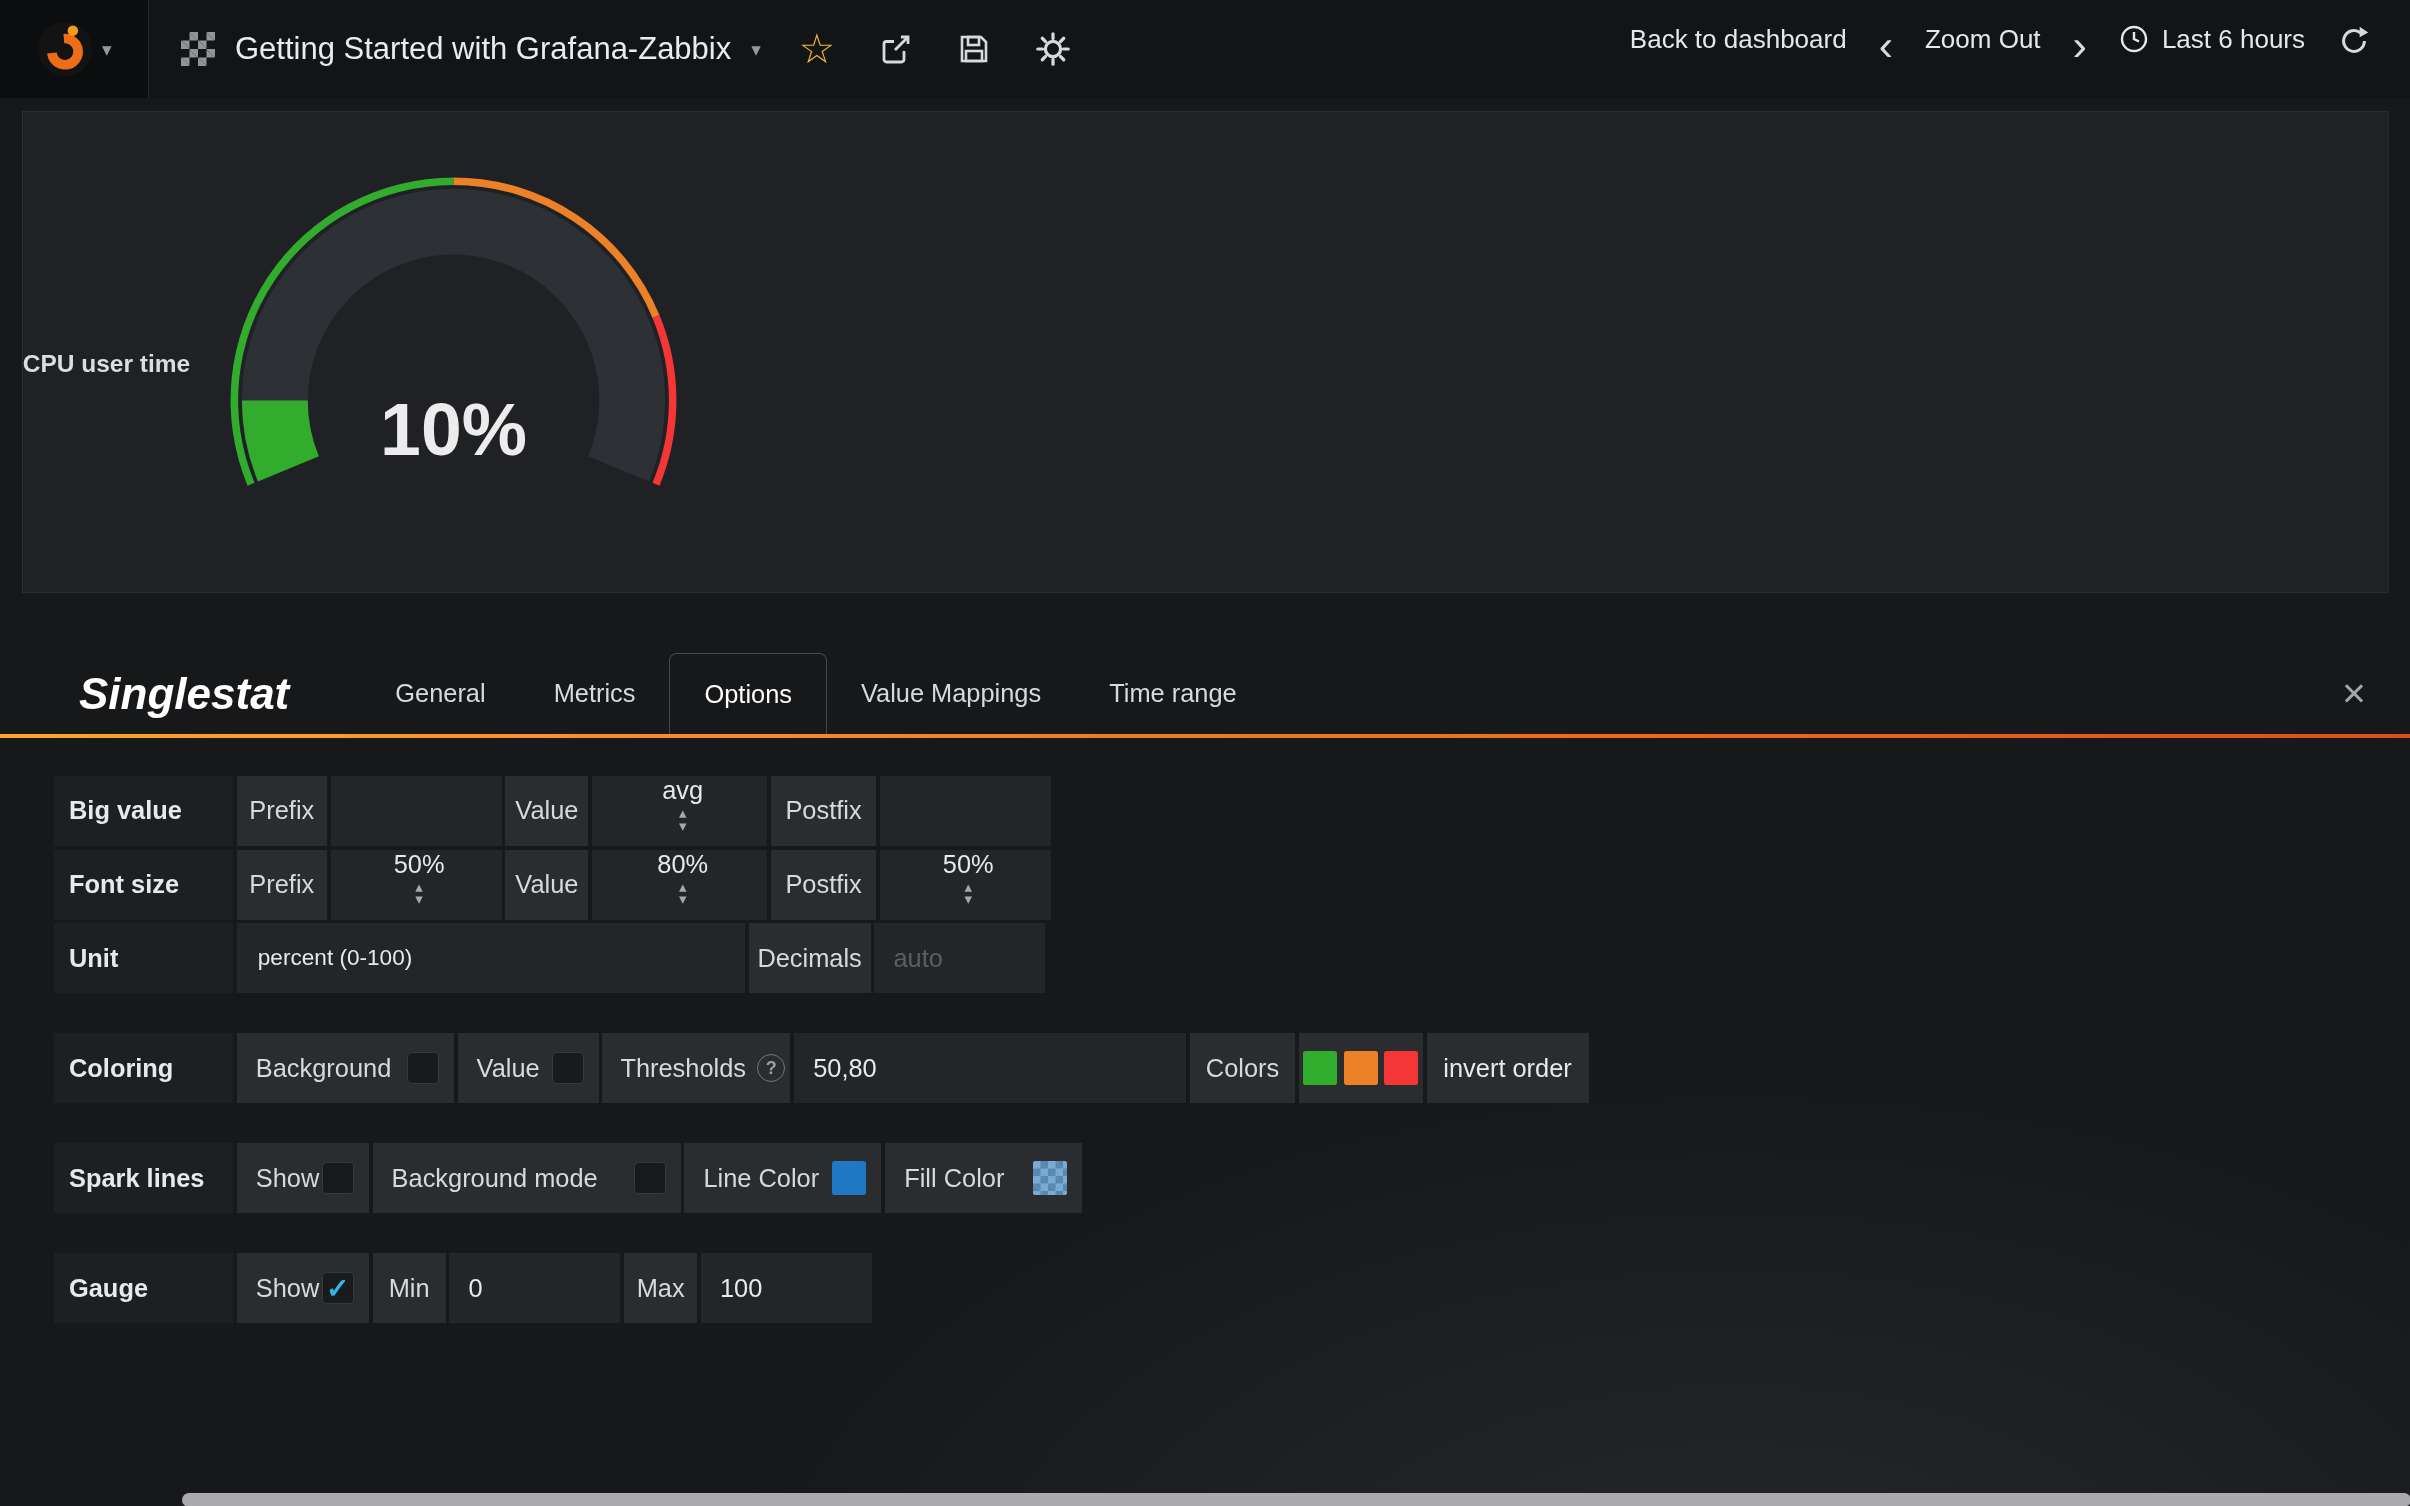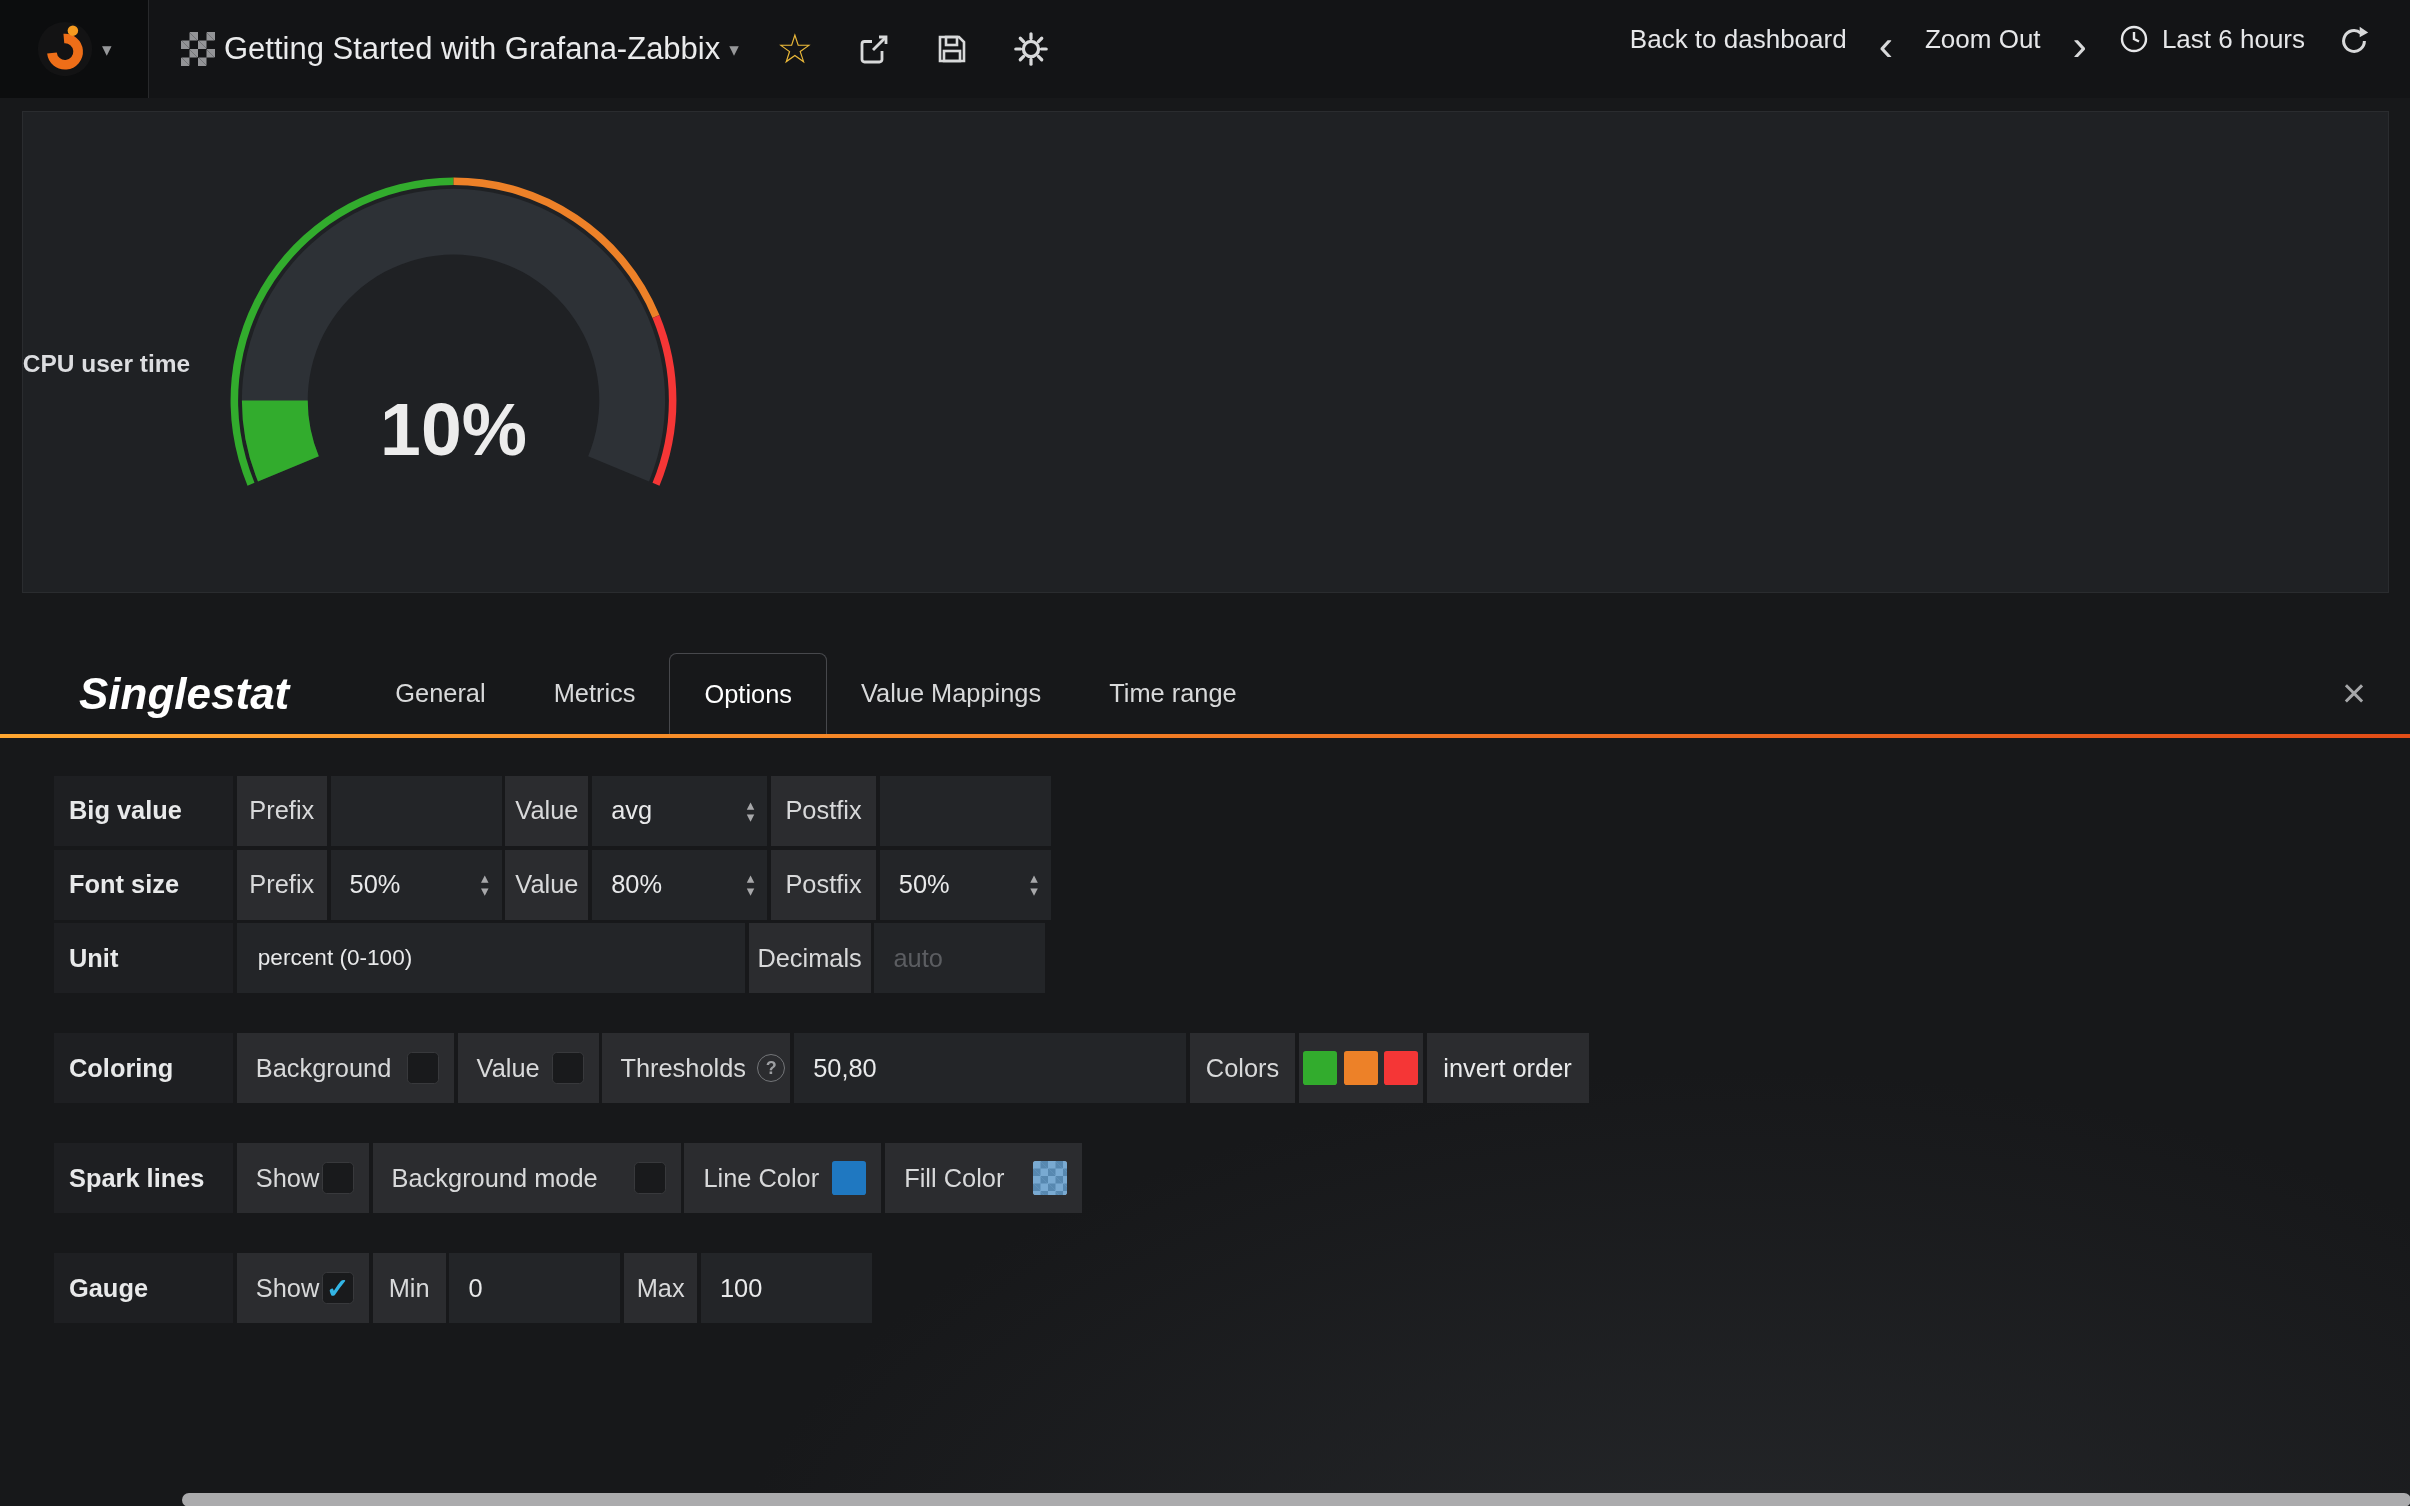--- a/index.html
+++ b/index.html
@@ -7,21 +7,21 @@
   body{background:#17181a;font-family:"Liberation Sans",sans-serif;color:#d8d9da;position:relative;}
   button{background:none;border:none;color:inherit;font:inherit;cursor:pointer;display:flex;align-items:center;}
   input{font:inherit;border:none;}
 
   .app{display:flex;flex-direction:column;height:1507px;}
 
   
   .navbar{height:98px;background:#131416;display:flex;align-items:center;flex:none;}
   .logo-tile{width:149px;height:100%;background:#0c0d0e;border-right:0.9px solid #28292b;display:flex;align-items:center;justify-content:center;gap:9.4px;cursor:pointer;}
   .caret{color:#97989a;font-size:19px;line-height:1;}
-  .dash-title{gap:9px;padding:0 32px;height:100%;}
+  .dash-title{gap:20px;padding:0 32px;height:100%;}
   .dash-title-text{font-size:31px;color:#eaebec;}
   .grid-icon{width:34px;height:34px;flex:none;
     background-image:linear-gradient(45deg,#939497 25%,transparent 25%,transparent 75%,#939497 75%),
                      linear-gradient(45deg,#939497 25%,transparent 25%,transparent 75%,#939497 75%);
     background-size:17px 17px;background-position:0 0,8.5px 8.5px;}
   .nav-icon-group{display:flex;align-items:center;gap:43px;margin-left:5.6px;}
   .icon-btn{color:#d8d9da;}
   .star-glyph{color:#eab839;font-size:41px;line-height:1;}
   .nav-right{margin-left:auto;display:flex;align-items:flex-start;gap:32px;padding-right:40px;font-size:26px;color:#e6e7e9;}
   .nav-text-btn{color:#e6e7e9;}
@@ -48,21 +48,21 @@
   
   .form{padding:38px 0 0 54px;}
   .group{margin-bottom:40px;}
   .row{display:flex;gap:3.8px;margin-bottom:3.8px;}
   .cell{height:70px;display:flex;align-items:center;font-size:25.4px;flex:none;}
   .head{background:#1e1f22;font-weight:bold;color:#e8e9ea;padding-left:15px;}
   .headlite{background:#1e1f22;color:#dcdde0;}
   .label{background:#2b2c2f;justify-content:center;color:#d8d9da;}
   .input{background:#232528;color:#e8e9ea;padding:0 19px;outline:none;}
   input.input::placeholder{color:#5b5d61;}
-  .select{background:#232528;color:#e8e9ea;justify-content:space-between;padding:0 13px 0 19px;cursor:pointer;}
+  .select{background:#232528;color:#e8e9ea;justify-content:space-between;padding:0 13px 14px 19px;cursor:pointer;flex-direction:column;}
   .spin{display:flex;flex-direction:column;color:#a7a8aa;font-size:15px;line-height:12.2px;}
   .spin i{font-style:normal;}
   .unitval{background:#232528;color:#e8e9ea;font-size:22.6px;padding-left:21px;justify-content:flex-start;cursor:pointer;}
   .cb{justify-content:space-between;padding:0 15px 0 19px;}
   .th{justify-content:flex-start;gap:11.3px;padding-left:18px;}
   .checkbox{width:32px;height:32px;background:#191a1c;border:1.9px solid #38393c;border-radius:4.7px;display:flex;align-items:center;justify-content:center;flex:none;cursor:pointer;}
   .checkbox.checked::after{content:"✓";color:var(--check-blue,#33b5e5);font-size:28px;font-weight:bold;}
   .help{width:28px;height:28px;border:1.9px solid #737578;border-radius:50%;color:#9d9fa2;font-size:18px;font-weight:bold;display:flex;align-items:center;justify-content:center;flex:none;}
   .swatches{gap:6.6px;justify-content:center;background:#2b2c2f;}
   .swatch{width:34px;height:34px;border-radius:2.8px;display:inline-block;cursor:pointer;flex:none;}

